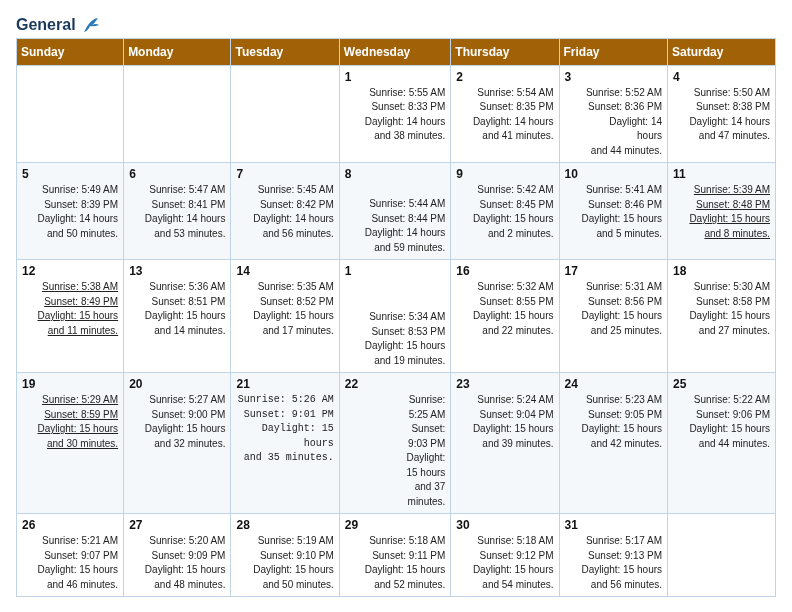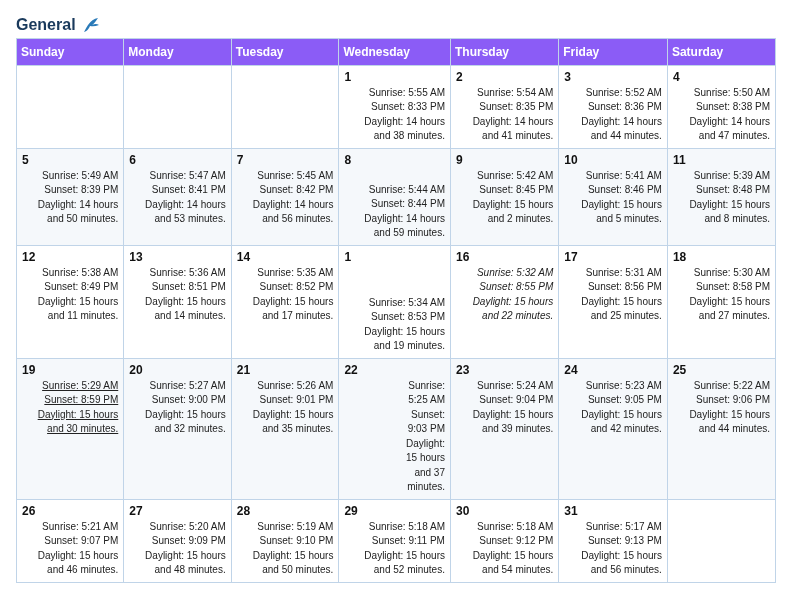--- a/index.html
+++ b/index.html
@@ -38,21 +38,21 @@
     .location {
       font-size: 15px;
       color: #333;
     }
     .calendar {
       width: 100%;
       border-collapse: collapse;
       font-size: 11px;
     }
     .calendar thead tr {
-      background-color: #8b5cf6;
+      background-color: #a16207;
       color: #fff;
       margin-left: 38px;
     }
     .calendar thead th {
       padding: 6px 4px;
       text-align: left;
       font-size: 12px;
       font-weight: bold;
       border: 1px solid #c0d4e8;
     }
@@ -189,30 +189,30 @@
         </td>
         <td>
           <div class="day-num">10</div>
           <div class="day-info" style="white-space: pre-line;">Sunrise: 5:41 AM
 Sunset: 8:46 PM
 Daylight: 15 hours
 and 5 minutes.</div>
         </td>
         <td>
           <div class="day-num">11</div>
-          <div class="day-info" style="white-space: pre-line;">Sunrise: 5:39 AM
+          <div class="day-info" style="white-space: pre-line; text-decoration: underline;">Sunrise: 5:39 AM
 Sunset: 8:48 PM
 Daylight: 15 hours
 and 8 minutes.</div>
         </td>
       </tr>
       <tr>
         <td>
           <div class="day-num">12</div>
-          <div class="day-info" style="white-space: pre-line;">Sunrise: 5:38 AM
+          <div class="day-info" style="white-space: pre-line; text-decoration: underline;">Sunrise: 5:38 AM
 Sunset: 8:49 PM
 Daylight: 15 hours
 and 11 minutes.</div>
         </td>
         <td>
           <div class="day-num">13</div>
           <div class="day-info" style="white-space: pre-line;">Sunrise: 5:36 AM
 Sunset: 8:51 PM
 Daylight: 15 hours
 and 14 minutes.</div>
@@ -226,21 +226,21 @@
         </td>
         <td>
           <div class="day-num">1</div>
           <div class="day-info" style="white-space: pre-line; margin-top: 32px;">Sunrise: 5:34 AM
 Sunset: 8:53 PM
 Daylight: 15 hours
 and 19 minutes.</div>
         </td>
         <td>
           <div class="day-num">16</div>
-          <div class="day-info" style="white-space: pre-line; font-style: italic;">Sunrise: 5:32 AM
+          <div class="day-info" style="white-space: pre-line;">Sunrise: 5:32 AM
 Sunset: 8:55 PM
 Daylight: 15 hours
 and 22 minutes.</div>
         </td>
         <td>
           <div class="day-num">17</div>
           <div class="day-info" style="white-space: pre-line;">Sunrise: 5:31 AM
 Sunset: 8:56 PM
 Daylight: 15 hours
 and 25 minutes.</div>
@@ -263,21 +263,21 @@
         </td>
         <td>
           <div class="day-num">20</div>
           <div class="day-info" style="white-space: pre-line;">Sunrise: 5:27 AM
 Sunset: 9:00 PM
 Daylight: 15 hours
 and 32 minutes.</div>
         </td>
         <td>
           <div class="day-num">21</div>
-          <div class="day-info" style="white-space: pre-line;">Sunrise: 5:26 AM
+          <div class="day-info" style="white-space: pre-line; font-family: Liberation Mono, monospace;">Sunrise: 5:26 AM
 Sunset: 9:01 PM
 Daylight: 15 hours
 and 35 minutes.</div>
         </td>
         <td>
           <div class="day-num">22</div>
           <div class="day-info" style="white-space: pre-line; margin-left: 48px;">Sunrise: 5:25 AM
 Sunset: 9:03 PM
 Daylight: 15 hours
 and 37 minutes.</div>

